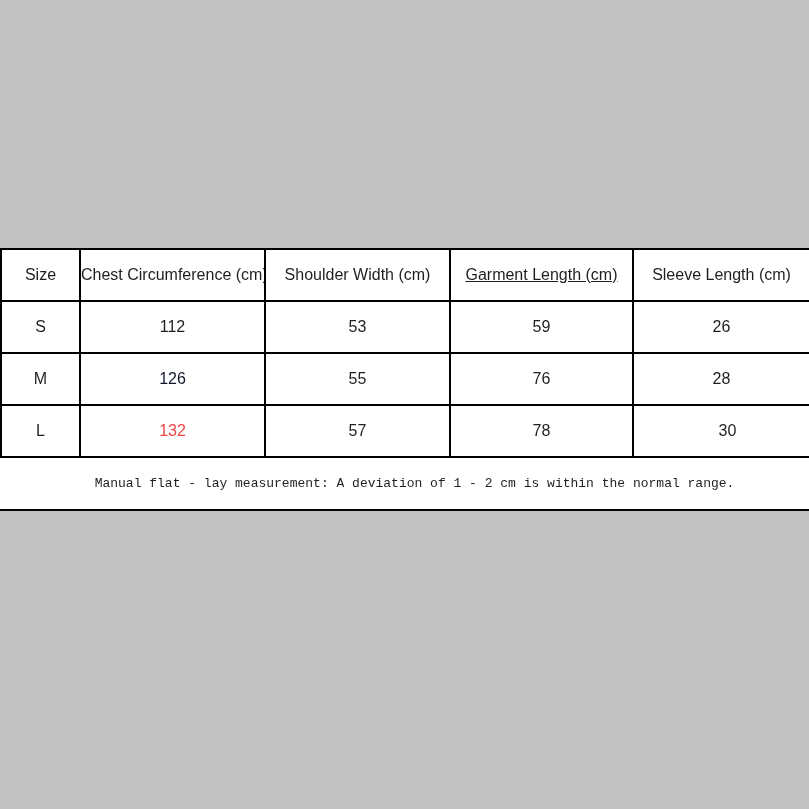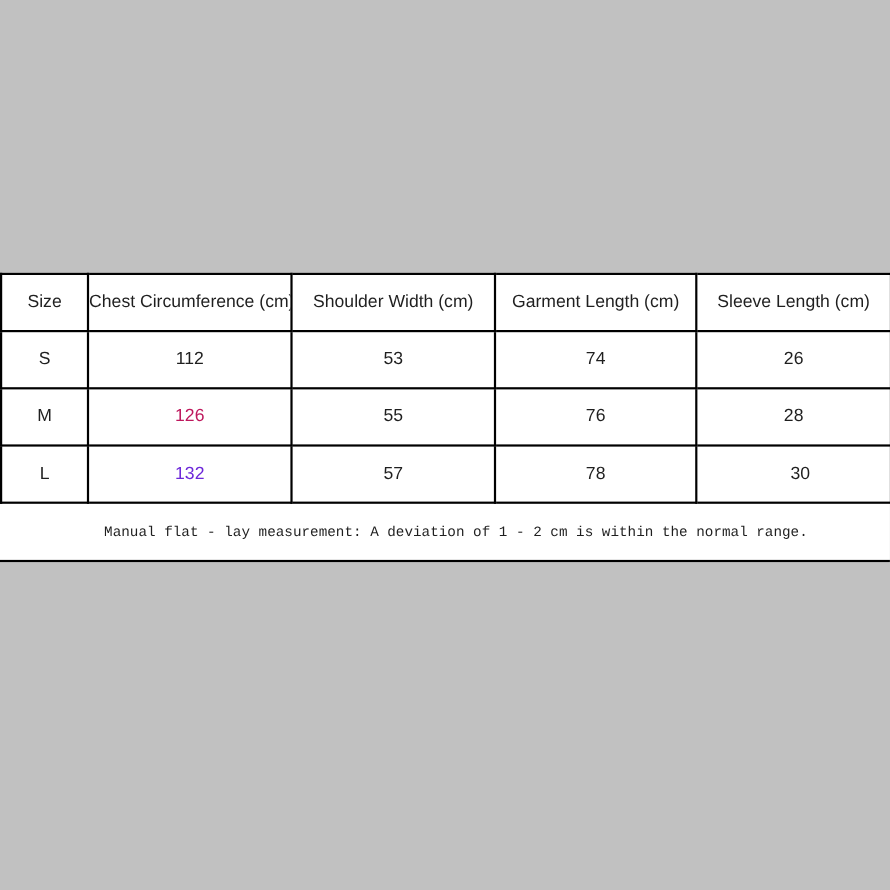--- a/index.html
+++ b/index.html
@@ -72,42 +72,42 @@
       <col class="c-chest">
       <col class="c-shoulder">
       <col class="c-garment">
       <col class="c-sleeve">
     </colgroup>
     <thead>
       <tr>
         <th style="border-color: rgb(0, 0, 0); color: rgb(31, 31, 31);">Size</th>
         <th style="border-color: rgb(0, 0, 0); color: rgb(31, 31, 31);">Chest Circumference (cm)</th>
         <th style="border-color: rgb(0, 0, 0); color: rgb(31, 31, 31);">Shoulder Width (cm)</th>
-        <th style="border-color: rgb(0, 0, 0); color: rgb(31, 31, 31);">Garment Length (cm)</th>
+        <th style="border-color: rgb(0, 0, 0); color: rgb(31, 31, 31); text-decoration: underline;">Garment Length (cm)</th>
         <th style="border-color: rgb(0, 0, 0); color: rgb(31, 31, 31);">Sleeve Length (cm)</th>
       </tr>
     </thead>
     <tbody>
       <tr>
         <td style="border-color: rgb(0, 0, 0); color: rgb(31, 31, 31);">S</td>
         <td style="border-color: rgb(0, 0, 0); color: rgb(31, 31, 31);">112</td>
         <td style="border-color: rgb(0, 0, 0); color: rgb(31, 31, 31);">53</td>
-        <td style="border-color: rgb(0, 0, 0); color: rgb(31, 31, 31);">74</td>
+        <td style="border-color: rgb(0, 0, 0); color: rgb(31, 31, 31);">59</td>
         <td style="border-color: rgb(0, 0, 0); color: rgb(31, 31, 31);">26</td>
       </tr>
       <tr>
         <td style="border-color: rgb(0, 0, 0); color: rgb(31, 31, 31);">M</td>
-        <td style="border-color: rgb(0, 0, 0); color: #be185d;">126</td>
+        <td style="border-color: rgb(0, 0, 0); color: #0f172a;">126</td>
         <td style="border-color: rgb(0, 0, 0); color: rgb(31, 31, 31);">55</td>
         <td style="border-color: rgb(0, 0, 0); color: rgb(31, 31, 31);">76</td>
         <td style="border-color: rgb(0, 0, 0); color: rgb(31, 31, 31);">28</td>
       </tr>
       <tr>
         <td style="border-color: rgb(0, 0, 0); color: rgb(31, 31, 31);">L</td>
-        <td style="border-color: rgb(0, 0, 0); color: #6d28d9;">132</td>
+        <td style="border-color: rgb(0, 0, 0); color: #ef4444;">132</td>
         <td style="border-color: rgb(0, 0, 0); color: rgb(31, 31, 31);">57</td>
         <td style="border-color: rgb(0, 0, 0); color: rgb(31, 31, 31);">78</td>
         <td style="border-color: rgb(0, 0, 0); color: rgb(31, 31, 31); padding-left: 12px;">30</td>
       </tr>
     </tbody>
   </table>
   <div class="note-bar" style="color: rgb(31, 31, 31);">Manual flat - lay measurement: A deviation of 1 - 2 cm is within the normal range.</div>
 </div>
 
 </body></html>

